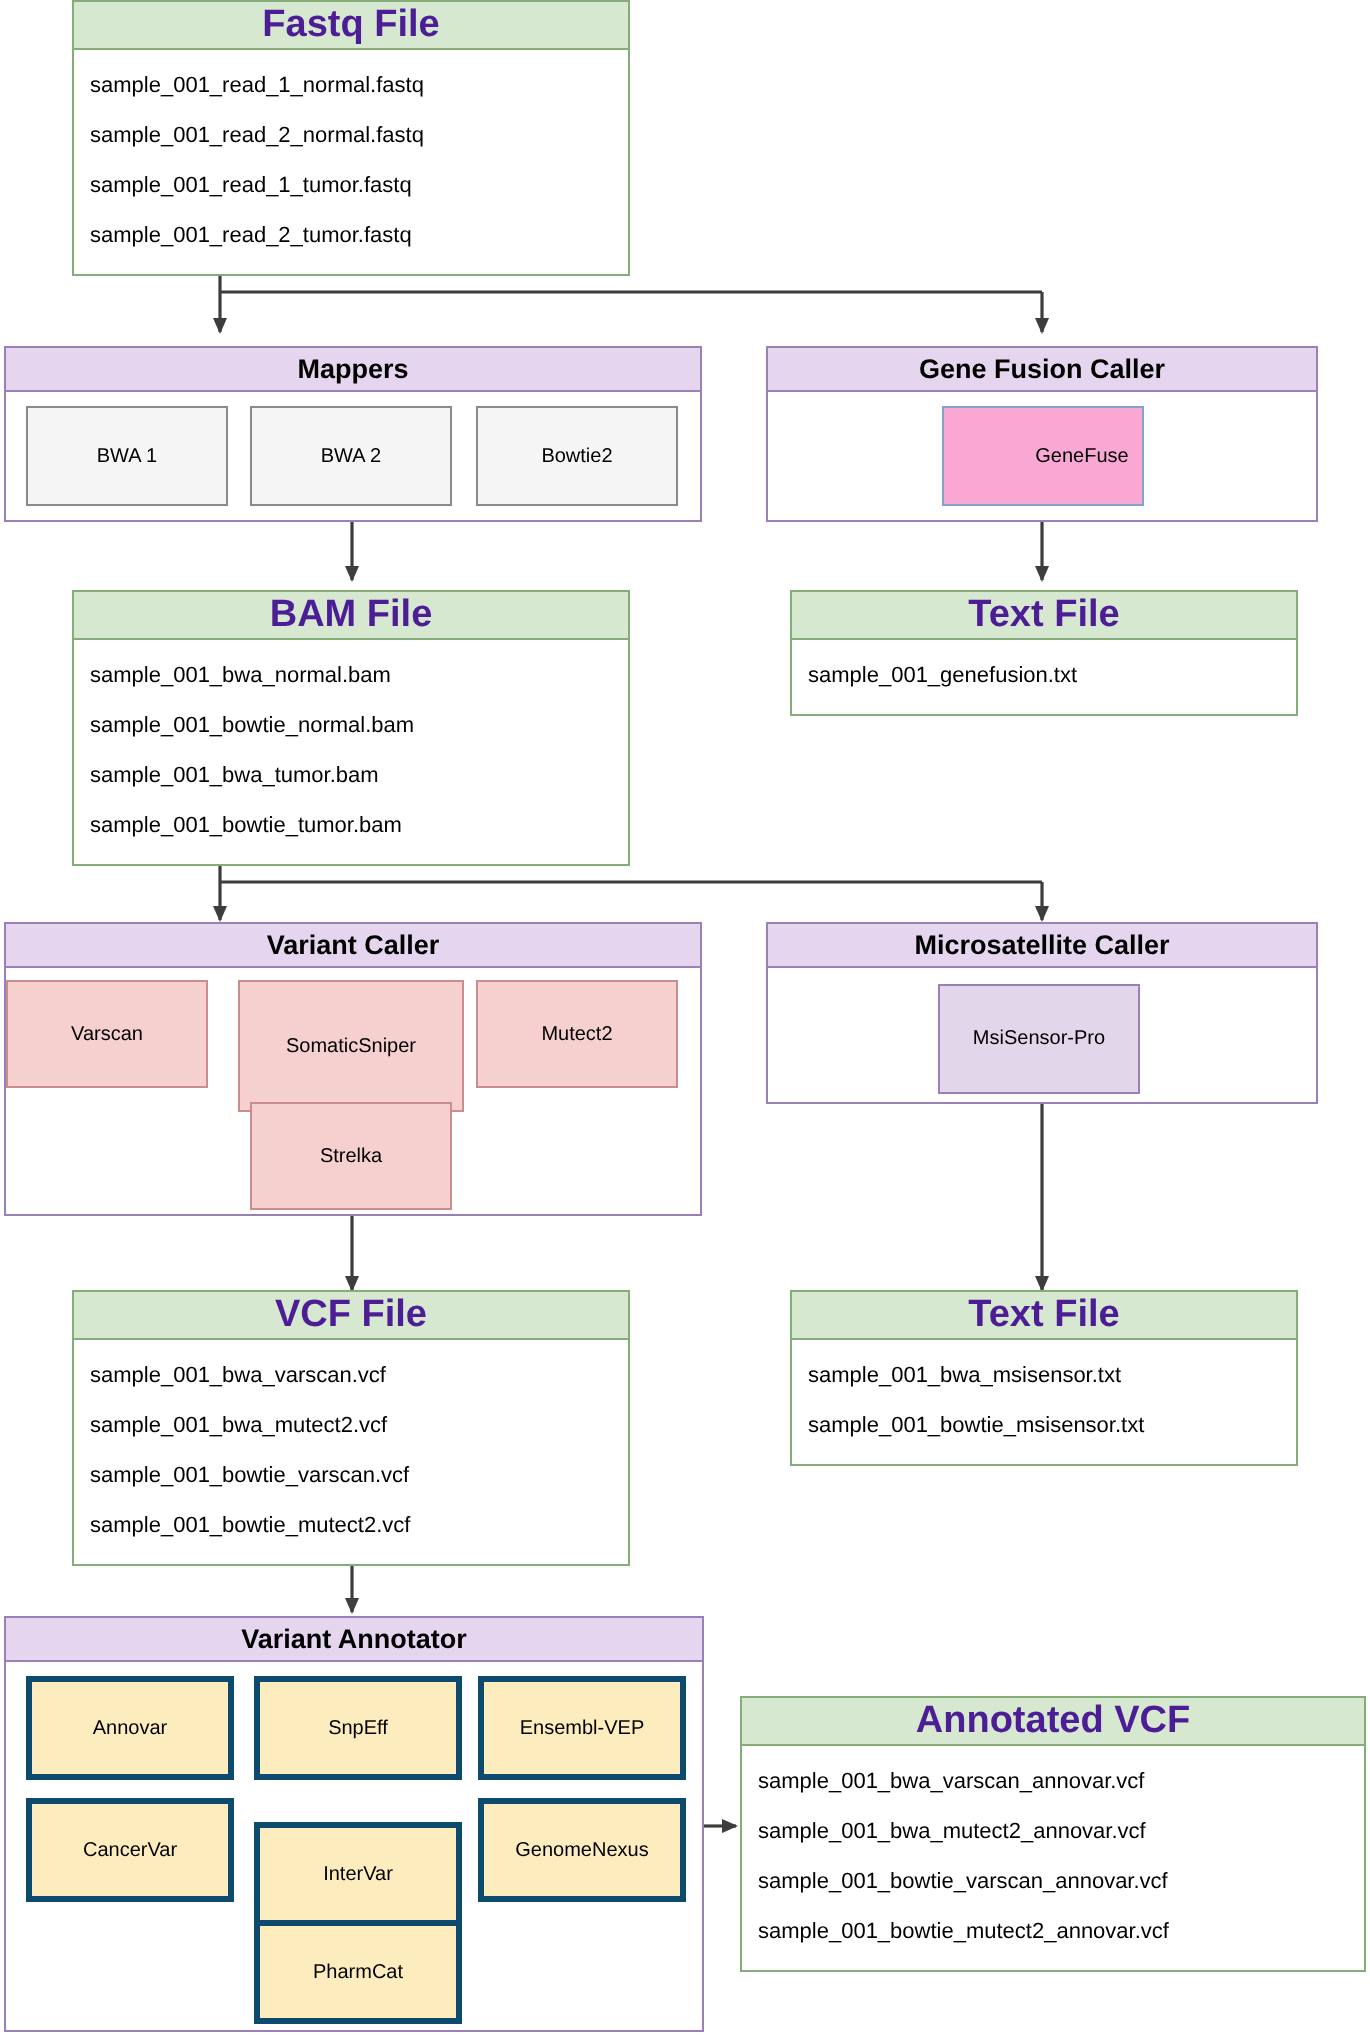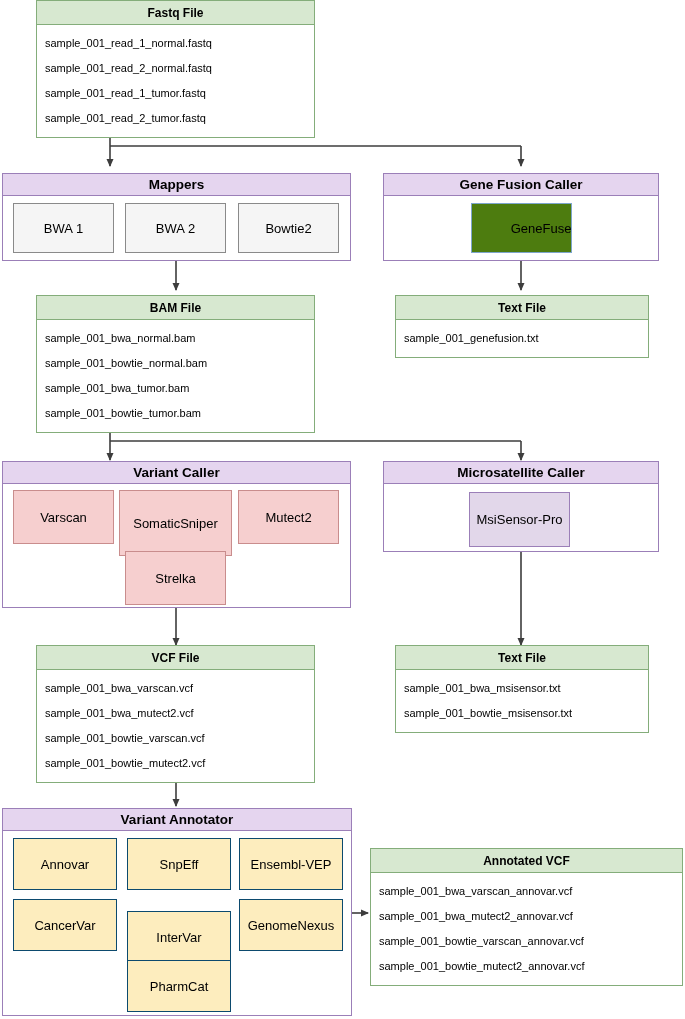--- a/index.html
+++ b/index.html
@@ -27,25 +27,25 @@
     position: absolute;
     box-sizing: border-box;
     background: #ffffff;
     border: 1px solid #84ad7a;
   }
   .filebox-header {
     box-sizing: border-box;
     background: #d7e8d0;
     border-bottom: 1px solid #84ad7a;
     font-weight: bold;
-    font-size: 12px;
+    font-size: 19px;
     text-align: center;
     line-height: 24px;
     height: 24px;
-    color: #000000;
+    color: #4c1d95;
   }
   .filebox-body {
     padding: 6px 0 6px 0;
   }
   .file-item {
     font-size: 11px;
     line-height: 25px;
     padding-left: 8px;
     white-space: nowrap;
     color: #000;
@@ -73,29 +73,29 @@
     width: 100%;
   }
   
   .tile {
     position: absolute;
     box-sizing: border-box;
     display: flex;
     align-items: center;
     justify-content: center;
     text-align: center;
-    font-size: 13px;
+    font-size: 10px;
     line-height: 17px;
     color: #000;
   }
   .tile-grey   { background: #f5f5f5; border: 1px solid #8a8a8a; }
-  .tile-blue   { background: #4d7c0f; border: 1px solid #7ea6cc; padding-left: 39px; }
+  .tile-blue   { background: #f9a8d4; border: 1px solid #7ea6cc; padding-left: 39px; }
   .tile-red    { background: #f6cfcf; border: 1px solid #c98d8d; }
   .tile-purple { background: #e2d7ea; border: 1px solid #9b7fb8; }
-  .tile-yellow { background: #fdedbe; border: 1px solid #0c4a6e; }
+  .tile-yellow { background: #fdedbe; border: 3px solid #0c4a6e; }
 
   svg.connectors {
     position: absolute;
     left: 0;
     top: 0;
     width: 685px;
     height: 1019px;
     pointer-events: none;
   }
 </style>
@@ -183,21 +183,21 @@
   <div class="filebox" style="left:395px; top:295px; width:254px;">
     <div class="filebox-header">Text File</div>
     <div class="filebox-body">
       <div class="file-item">sample_001_genefusion.txt</div>
     </div>
   </div>
 
   <div class="groupbox" style="left:2px; top:461px; width:349px; height:147px;">
     <div class="groupbox-header">Variant Caller</div>
     <div class="groupbox-body" style="height:125px;">
-      <div class="tile tile-red" style="left:10px; top:6px; width:101px; height:54px;">
+      <div class="tile tile-red" style="left:0; top:6px; width:101px; height:54px;">
         <span>Varscan</span>
       </div>
       <div class="tile tile-red" style="left:116px; top:6px; width:113px; height:66px;">
         <span>SomaticSniper</span>
       </div>
       <div class="tile tile-red" style="left:235px; top:6px; width:101px; height:54px;">
         <span>Mutect2</span>
       </div>
       <div class="tile tile-red" style="left:122px; top:67px; width:101px; height:54px;">
         <span>Strelka</span>

